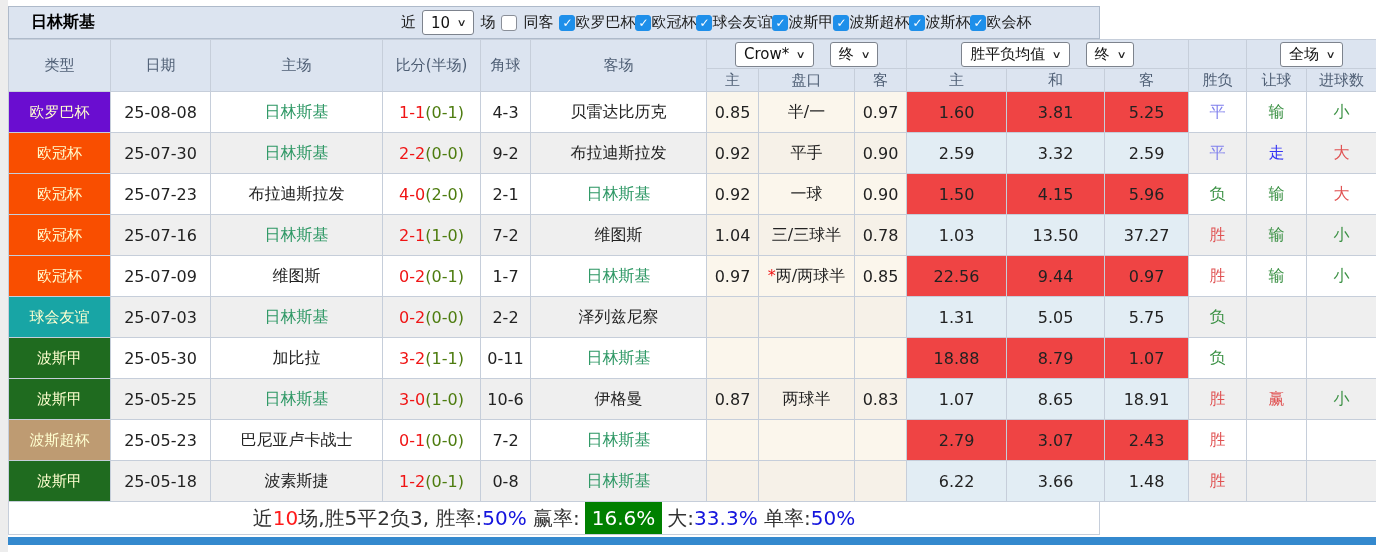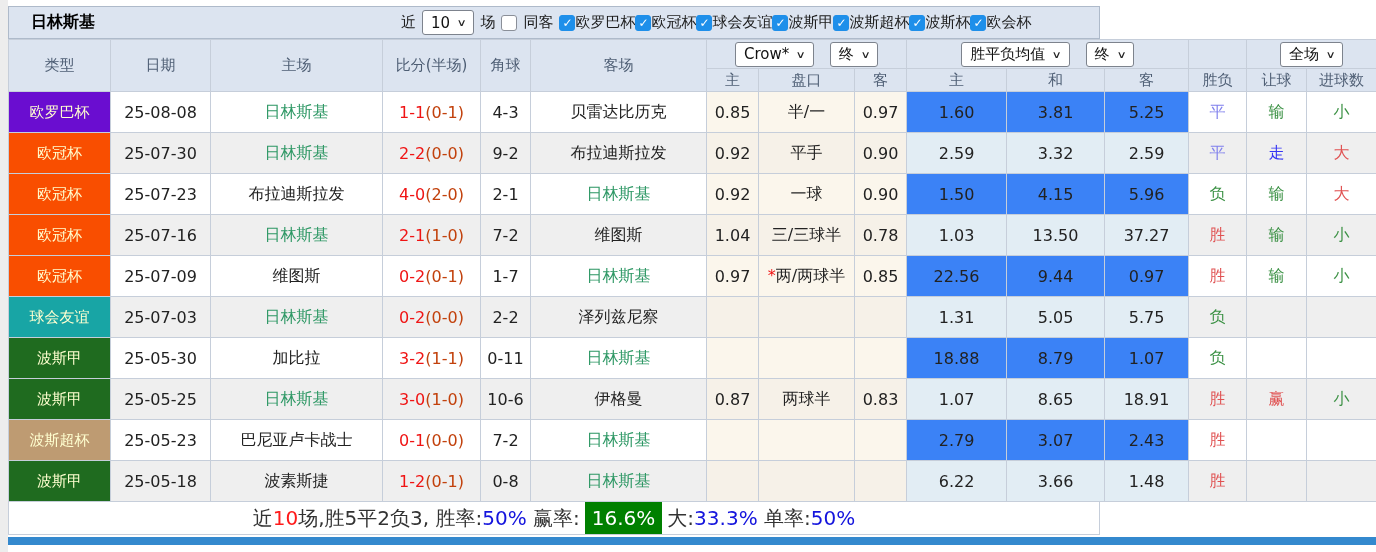--- a/index.html
+++ b/index.html
@@ -35,25 +35,25 @@
   thead th { background:#DCE4F0; color:#4E5E74; font-weight:normal; font-size:15px; }
   thead tr.selrow th { height:29px; }
   thead tr.subrow th { height:23px; }
   .selwrap { display:flex; align-items:center; justify-content:center; gap:16px; }
 
   tbody td { height:41px; font-size:16px; color:#222; }
   tbody tr.alt td { background:#EFEFEF; }
   tbody td.league { color:#FFFFD0; font-size:15px; }
   tbody td.odds  { background:#FBF6EC; }
   tbody tr.alt td.odds { background:#F6F1E8; }
-  tbody td.mean  { background:#3b82f6; }
+  tbody td.mean  { background:#ef4444; }
   tbody tr.alt td.mean { background:#E2EDF4; }
   td.team.focus { color:#2E9865; }
   .score-main { color:#F01414; }
-  .score-half { color:#c2410c; }
+  .score-half { color:#4d7c0f; }
   .star { color:#F01414; }
   .c-red    { color:#E05252; }
   .c-green  { color:#3B9144; }
   .c-periwinkle { color:#8181ED; }
   .c-blue   { color:#3535F3; }
 
   
   .footer { height:33px; border:1px solid #C6CEDA; border-top:none;
     display:flex; align-items:center; justify-content:center; font-size:20px; color:#333; background:#fff; }
   .seg-red { color:#FF1A1A; }

